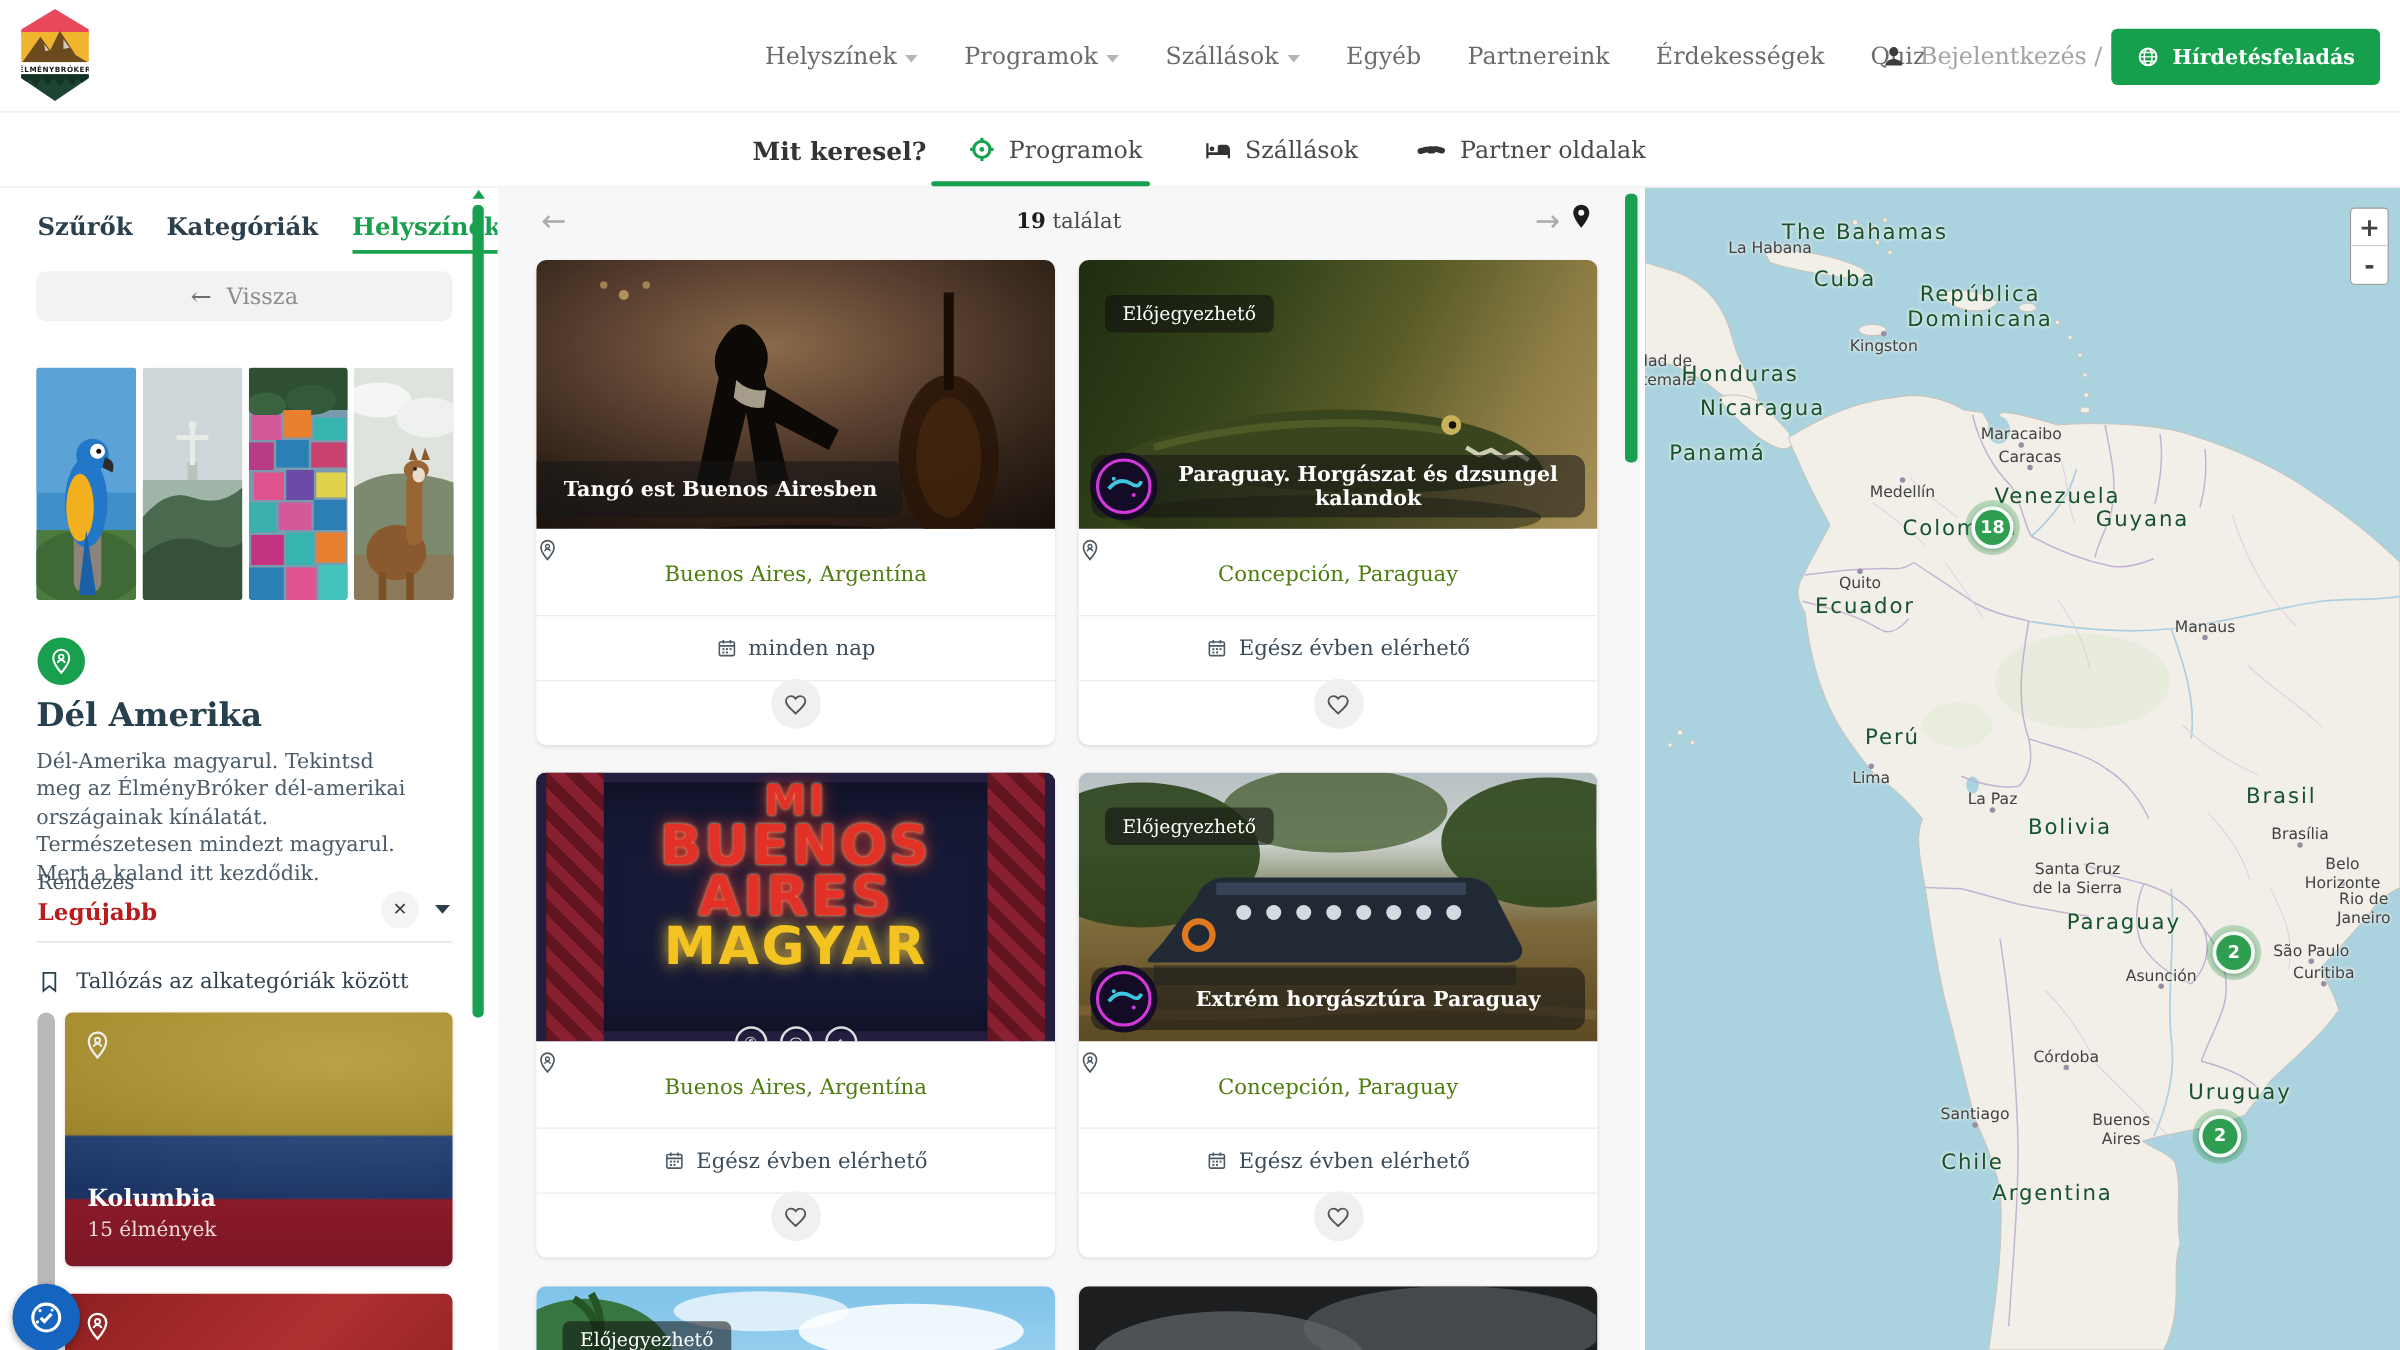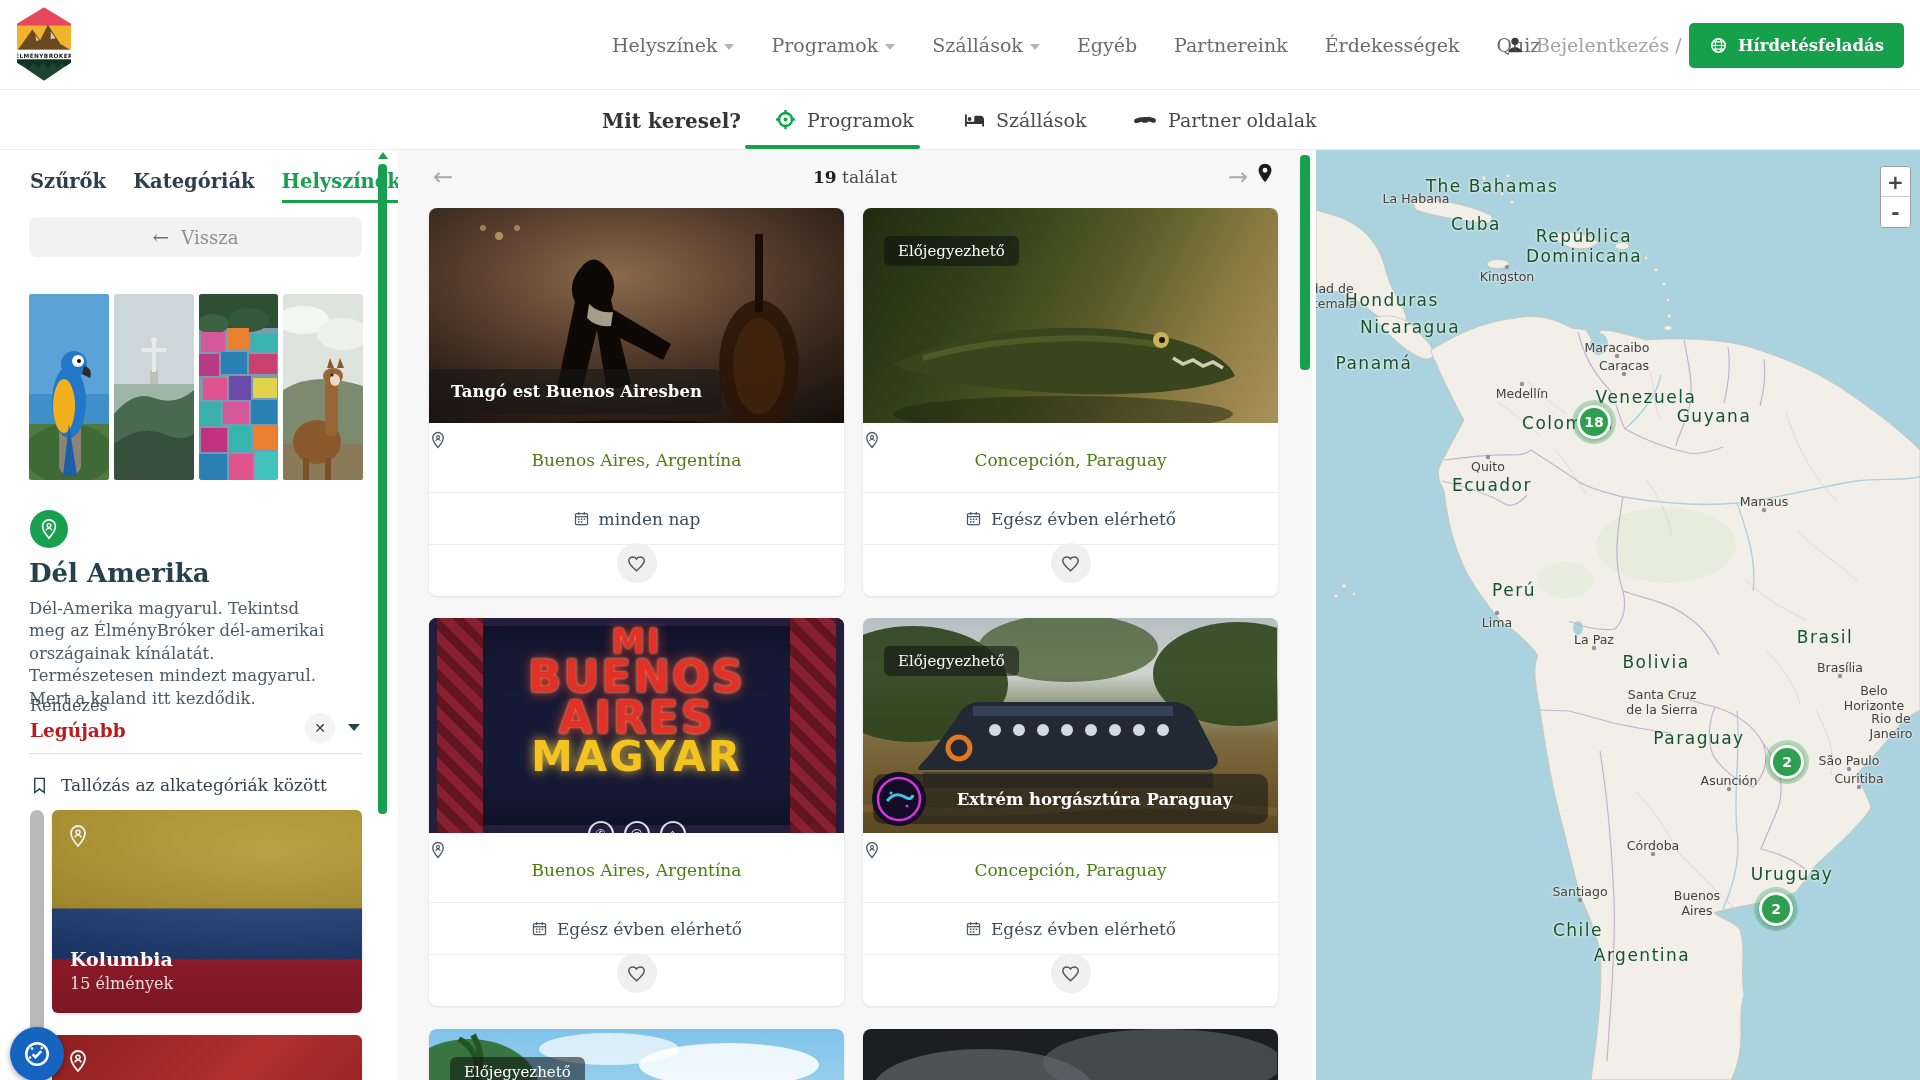--- a/index.html
+++ b/index.html
@@ -511,20 +511,32 @@
       <div class="card-img img-croc">
         <svg width="414" height="236" viewBox="0 0 414 236" style="position:absolute;inset:0">
           <path d="M30,156 C100,122 210,110 296,128 C338,136 366,152 372,168 C340,184 258,190 178,184 C118,180 62,172 30,156z" fill="#39451c"></path>
           <path d="M60,150 C130,130 230,124 300,138" stroke="#55602a" stroke-width="6" fill="none" opacity=".8"></path>
           <circle cx="298" cy="132" r="8" fill="#c9b25c"></circle>
             <circle cx="299" cy="132" r="3" fill="#151505"></circle>
           <path d="M310,150 l10,6 10,-4 10,6 10,-4 10,6" stroke="#e9e4cc" stroke-width="3.5" fill="none" opacity=".85"></path>
           <ellipse cx="200" cy="206" rx="170" ry="18" fill="#1c2410" opacity=".5"></ellipse>
         </svg>
         <span class="badge">Előjegyezhető</span>
+        <div class="title-bar with-logo">
+          <span class="partner-logo">
+            <svg width="56" height="56" viewBox="0 0 56 56">
+                <circle cx="28" cy="28" r="27" fill="#140b26"></circle>
+                <circle cx="28" cy="28" r="21" fill="none" stroke="#d338d8" stroke-width="2.5"></circle>
+                <path d="M16,30 q8,-10 18,-4 q6,4 8,-2" stroke="#3ec6e0" stroke-width="3" fill="none"></path>
+                <circle cx="20" cy="22" r="1.6" fill="#3ec6e0"></circle>
+                <circle cx="36" cy="35" r="1.6" fill="#d338d8"></circle>
+              </svg>
+          </span>
+          <span class="t">Paraguay. Horgászat és dzsungel kalandok</span>
+        </div>
       </div>
       <div class="card-loc">
         <span class="icn">
             <svg width="18" height="18">
               <use href="#s-pin"></use>
             </svg>
           </span>
         <span class="t">Concepción, Paraguay</span>
       </div>
       <div class="card-sched">

